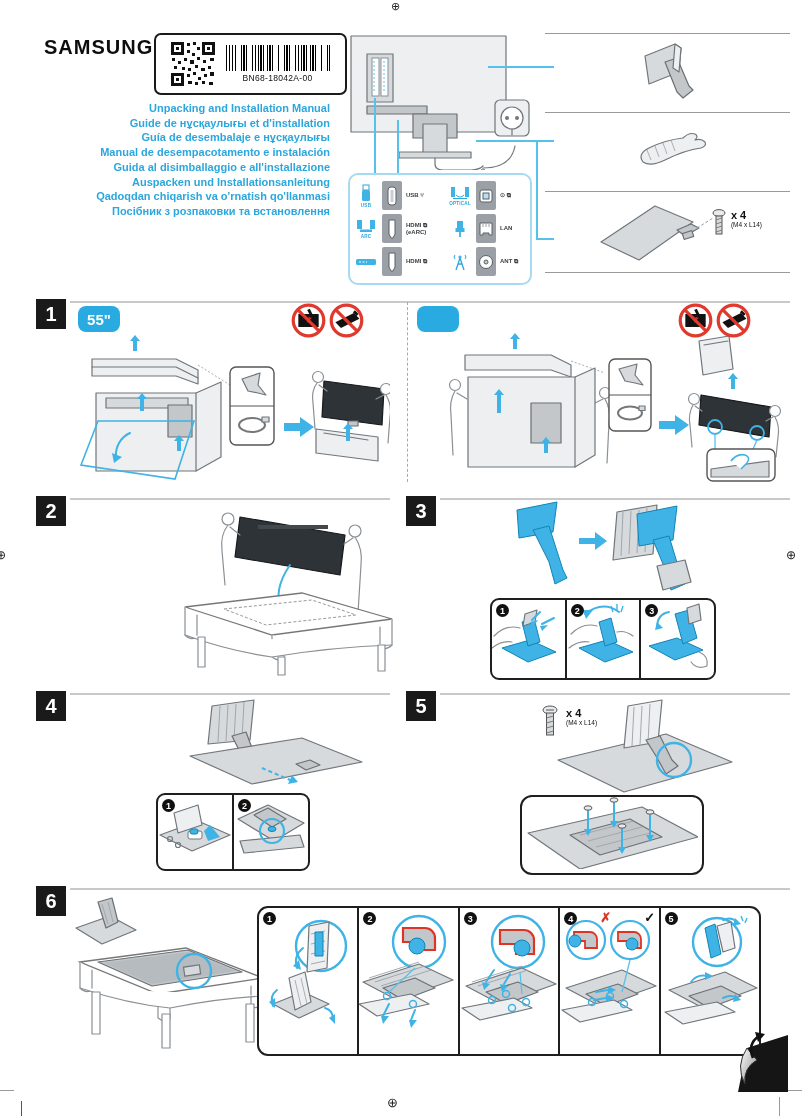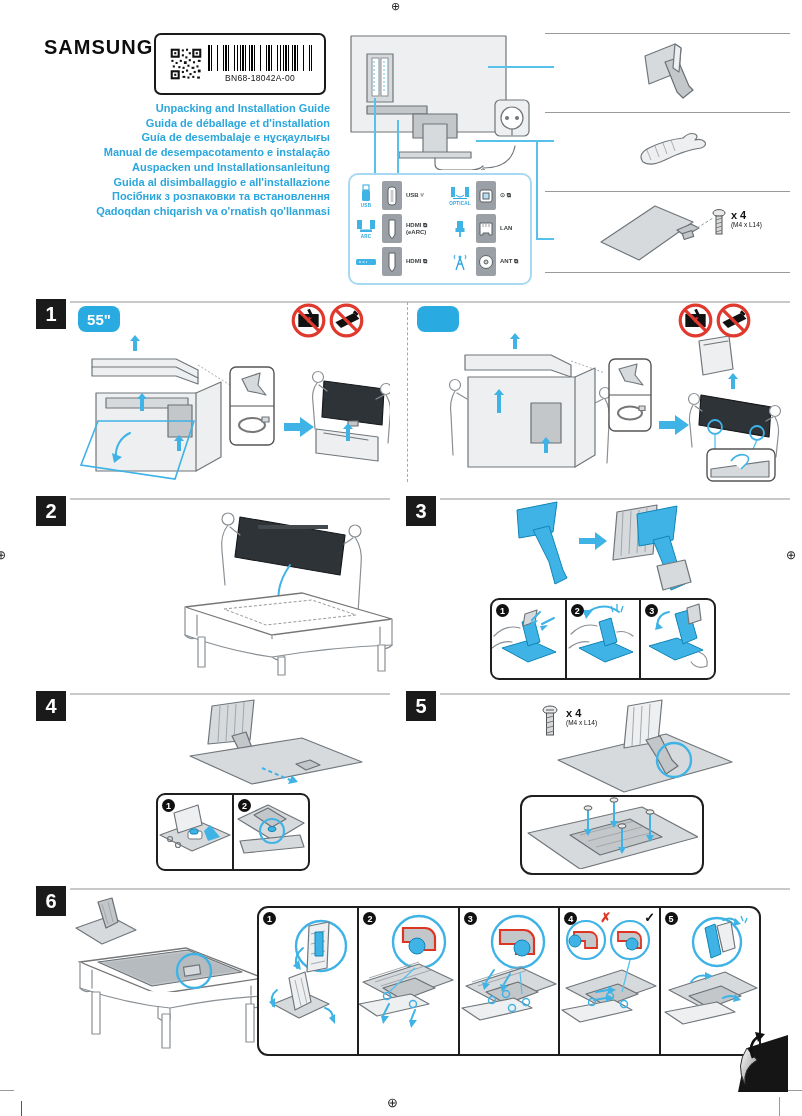--- a/index.html
+++ b/index.html
@@ -7,21 +7,21 @@
         font-family:"Liberation Sans",sans-serif;color:#222;}
   .abs{position:absolute;}
 
   
   .regmark{position:absolute;color:#222;font-size:12px;line-height:1;}
   .cropline{position:absolute;background:#9a9a9a;}
 
   
   .logo{position:absolute;left:44px;top:36px;font-size:20px;font-weight:800;
         letter-spacing:1px;color:#0d0d0d;}
-  .label-box{position:absolute;left:154px;top:33px;width:172px;height:62px;
+  .label-box{position:absolute;left:154px;top:33px;width:193px;height:62px;
              border:2px solid #1a1a1a;border-radius:7px;background:#fff;
              display:flex;align-items:center;padding:0 12px;box-sizing:border-box;}
   .qr{width:46px;height:46px;margin-left:2px;}
   .bc-wrap{flex:1;display:flex;flex-direction:column;align-items:center;margin-left:6px;}
   .barcode{width:104px;height:26px;
      background:repeating-linear-gradient(90deg,#000 0px,#000 1.5px,#fff 1.5px,#fff 3px,
         #000 3px,#000 3.8px,#fff 3.8px,#fff 6.5px,#000 6.5px,#000 7.2px,#fff 7.2px,#fff 8.6px);}
   .bc-text{font-size:8.5px;margin-top:2px;color:#111;letter-spacing:.3px;}
 
   .titles{position:absolute;left:38px;top:101px;width:292px;text-align:right;}
@@ -141,28 +141,28 @@
           <rect x="39" y="41" width="4" height="3"></rect>
       </g>
     </svg>
     <div class="bc-wrap">
       <div class="barcode"></div>
       <div class="bc-text">BN68-18042A-00</div>
     </div>
   </div>
 
   <div class="titles">
-    <div>Unpacking and Installation Guide</div>
-    <div>Guida de déballage et d'installation</div>
+    <div>Unpacking and Installation Manual</div>
+    <div>Guide de нұсқаулығы et d'installation</div>
     <div>Guía de desembalaje e нұсқаулығы</div>
-    <div>Manual de desempacotamento e instalação</div>
+    <div>Manual de desempacotamento e instalación</div>
+    <div>Guida al disimballaggio e all'installazione</div>
     <div>Auspacken und Installationsanleitung</div>
-    <div>Guida al disimballaggio e all'installazione</div>
+    <div>Qadoqdan chiqarish va o'rnatish qo'llanmasi</div>
     <div>Посібник з розпаковки та встановлення</div>
-    <div>Qadoqdan chiqarish va o'rnatish qo'llanmasi</div>
   </div>
 
   <svg class="abs" style="left:343px;top:28px;" width="190" height="142" viewBox="0 0 190 142">
     <rect x="8" y="8" width="155" height="96" class="fL"></rect>
     <rect x="24" y="26" width="26" height="48" class="fM"></rect>
     <rect x="29" y="30" width="7" height="38" fill="#fff" stroke="#8a9095" stroke-width="1"></rect>
     <rect x="38" y="30" width="7" height="38" fill="#fff" stroke="#8a9095" stroke-width="1"></rect>
     <g stroke="#56c2ec" stroke-width="1" stroke-dasharray="2,2">
         <line x1="31" y1="33" x2="31" y2="64"></line>
         <line x1="41" y1="33" x2="41" y2="64"></line>

